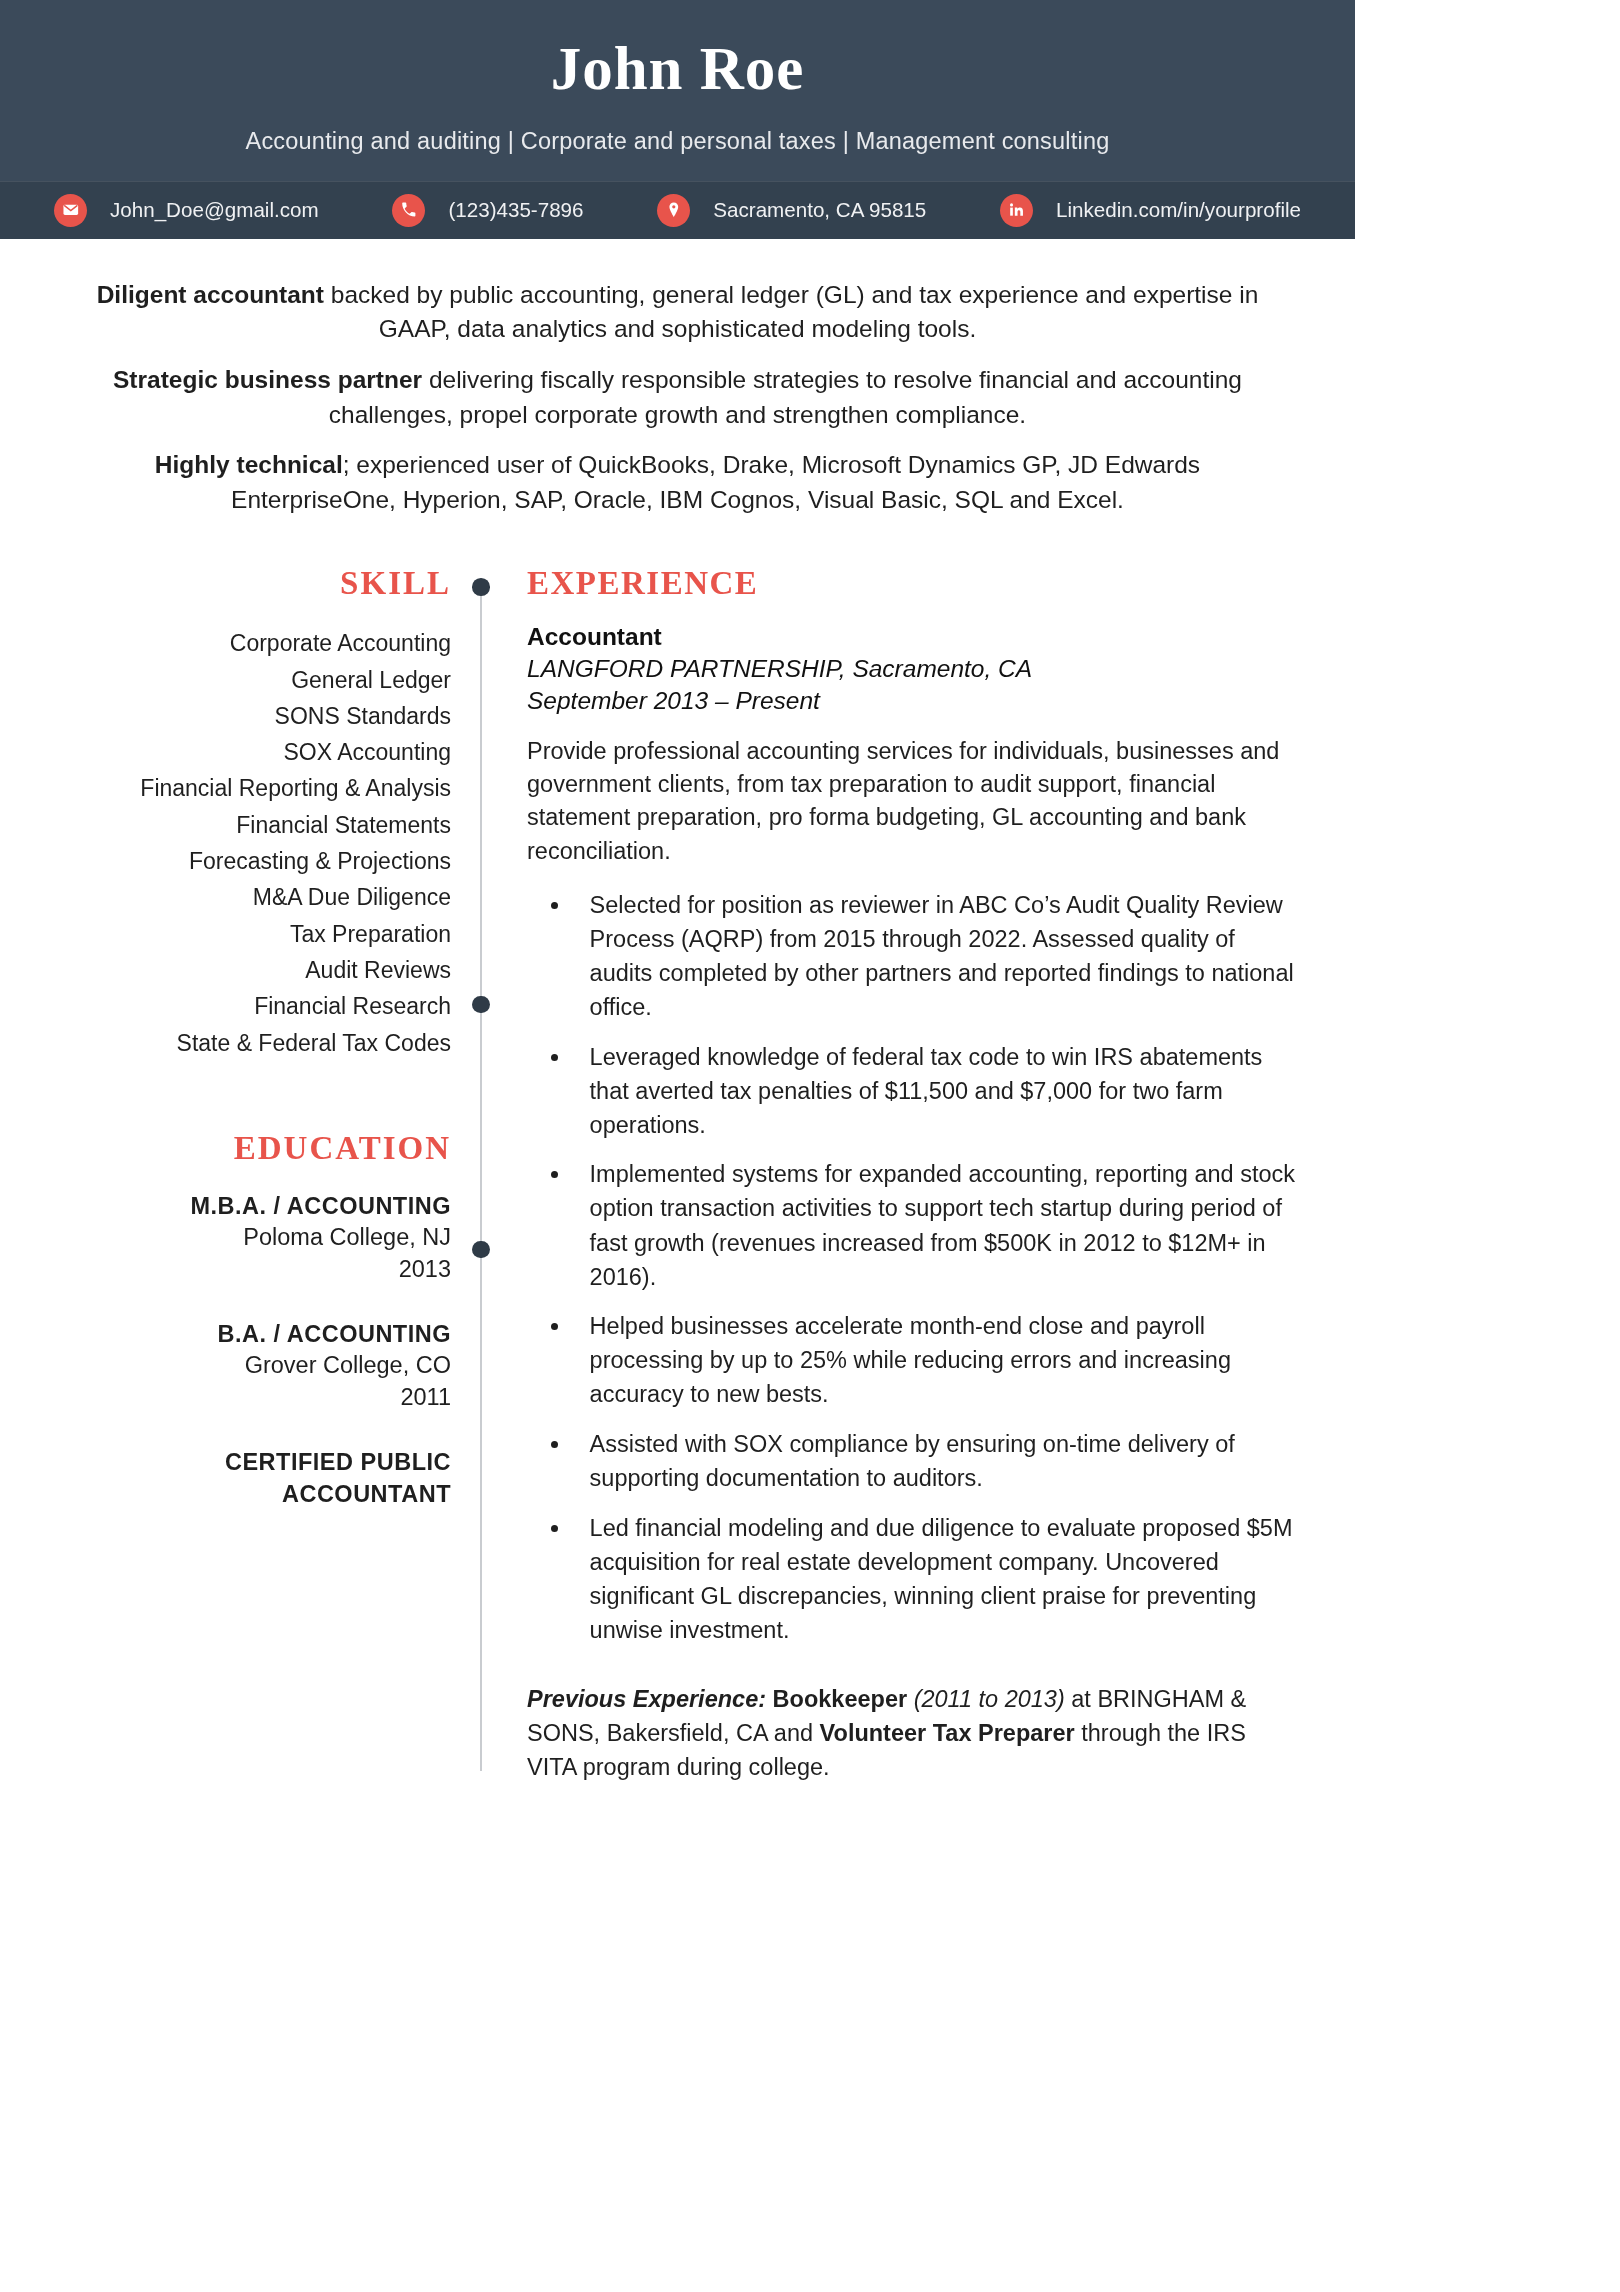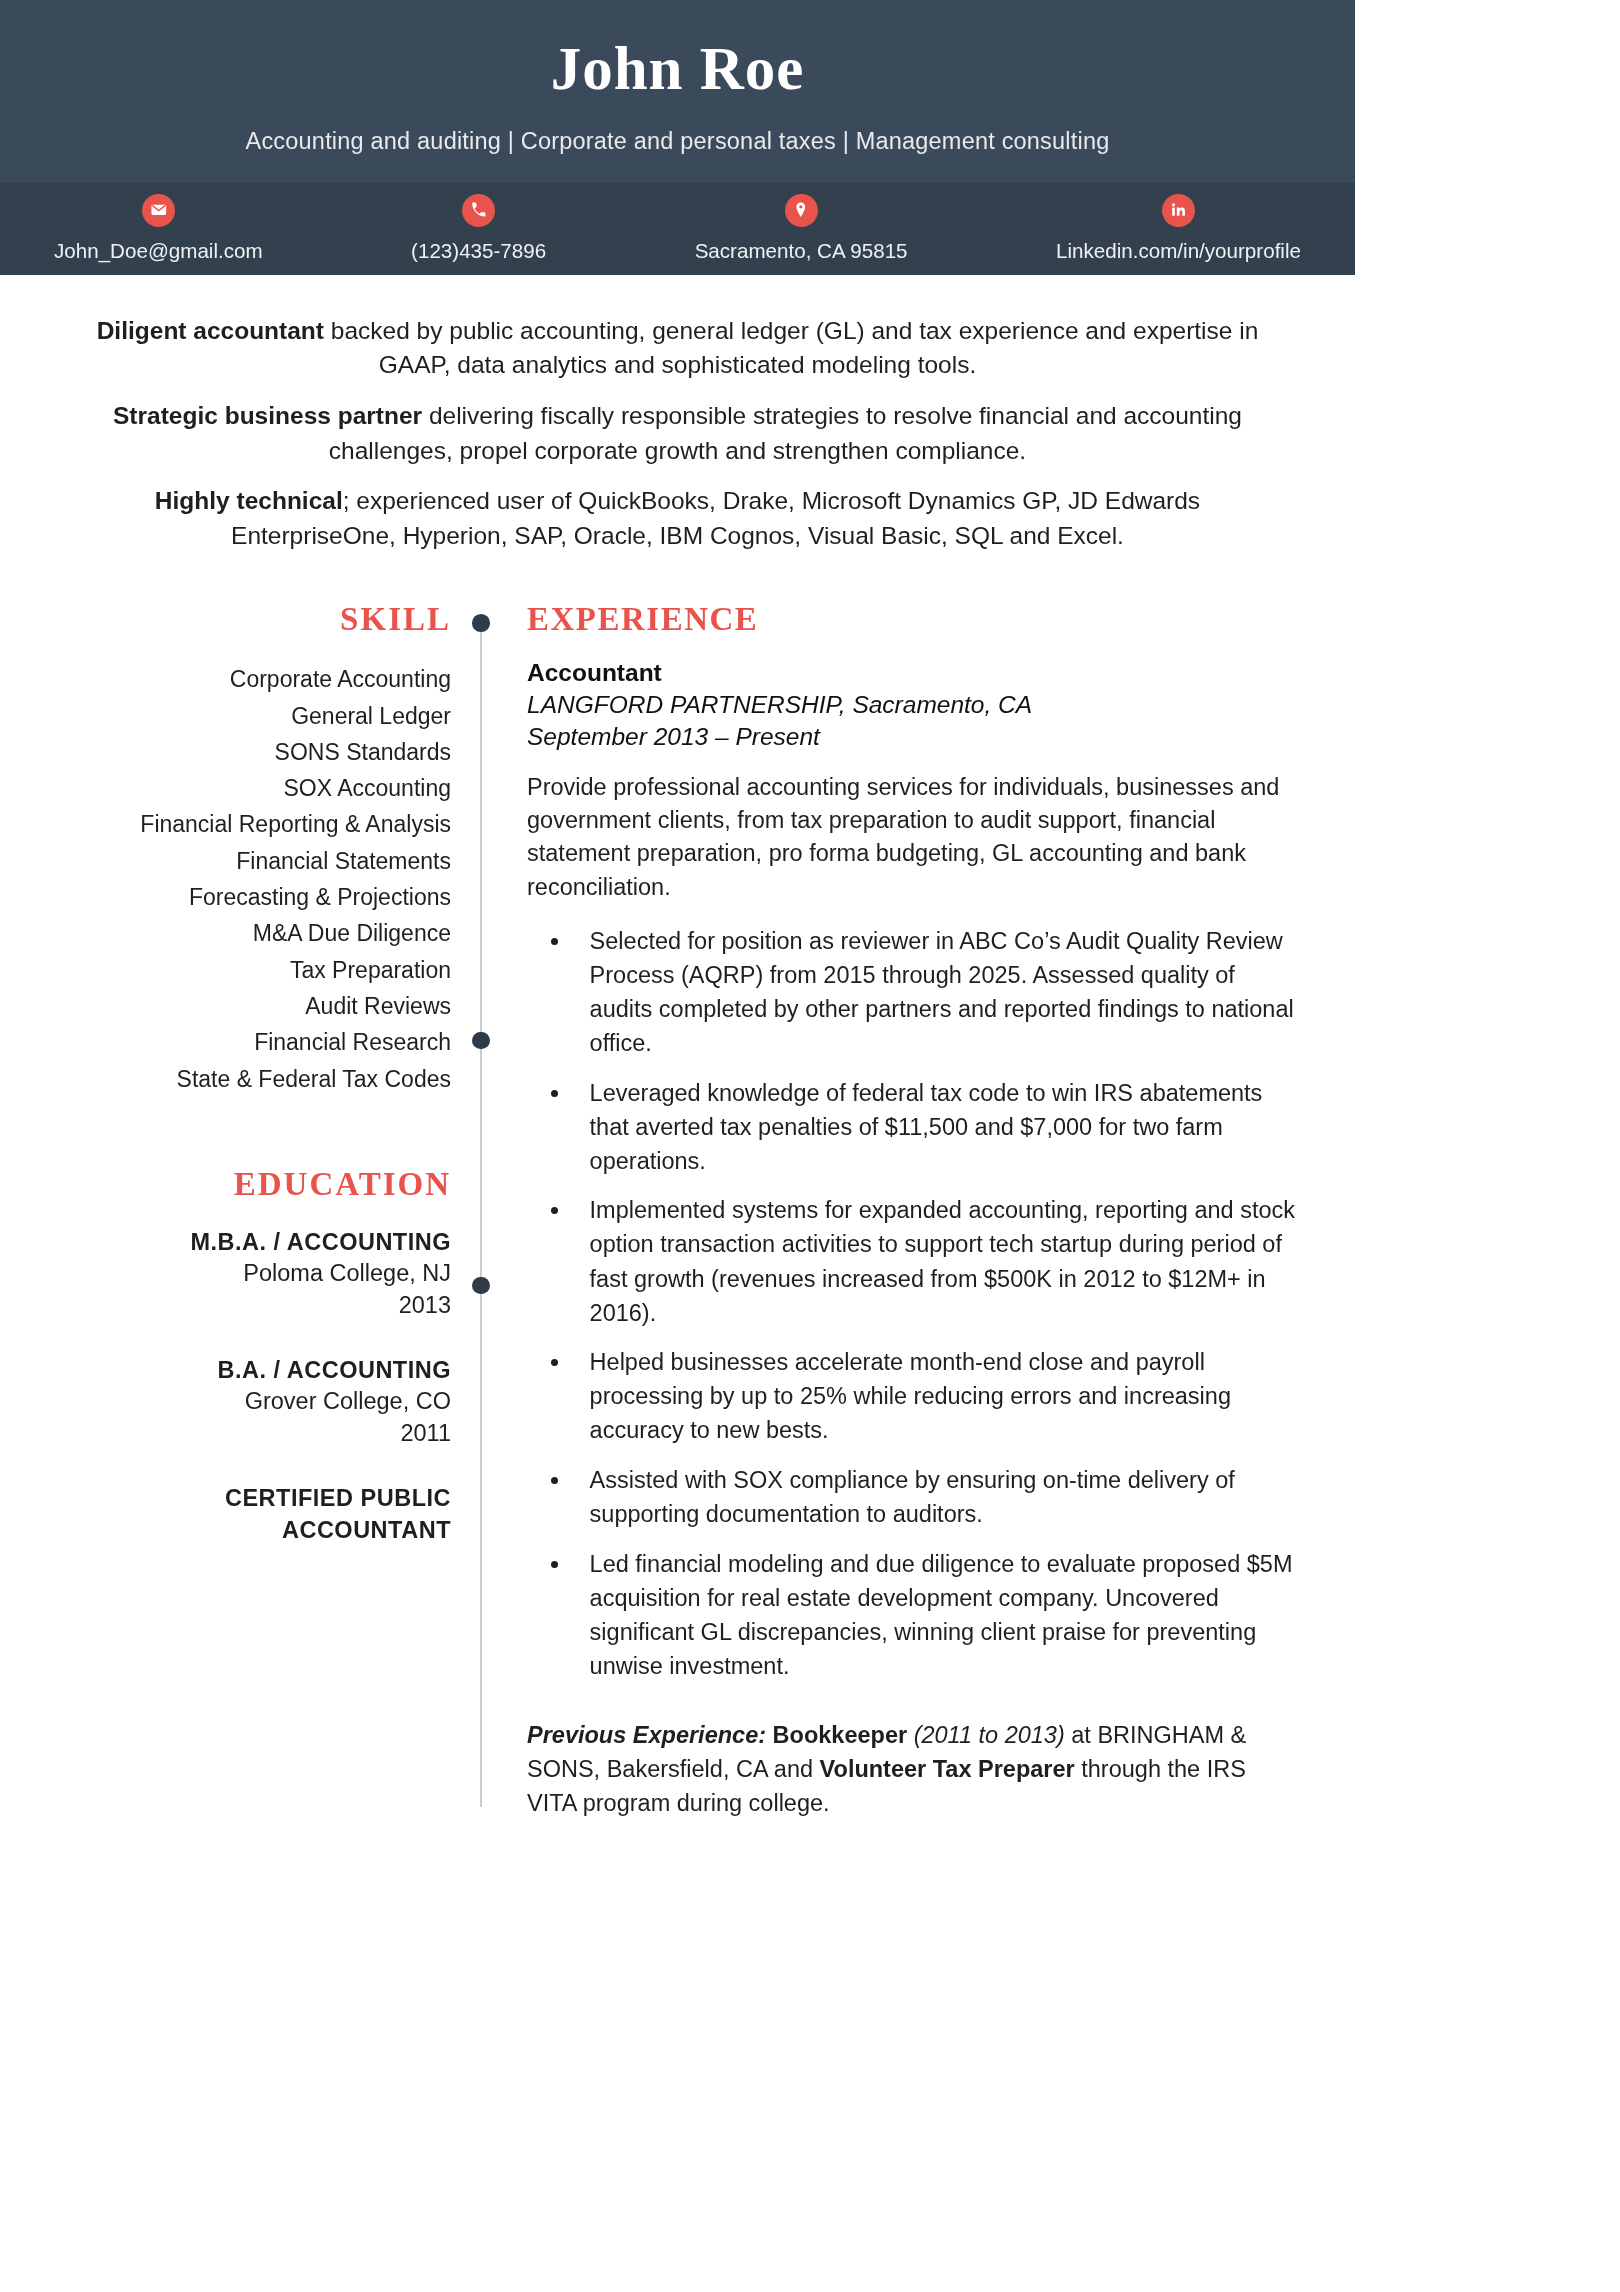--- a/index.html
+++ b/index.html
@@ -56,25 +56,24 @@
     background: #33414f;
     display: flex;
     align-items: center;
     justify-content: space-between;
     padding: 11.8px 54px;
     border-top: 1px solid #46525f;
   }
   .contact-item {
     display: flex;
     align-items: center;
-    gap: 12px;
+    gap: 23px;
     color: #f0f1f3;
     font-size: 20.6px;
     white-space: nowrap;
-    flex-direction: column;
   }
   .cicon {
     width: 33px;
     height: 33px;
     border-radius: 50%;
     background: #e8544b;
     display: flex;
     align-items: center;
     justify-content: center;
     flex: 0 0 auto;
@@ -349,21 +348,21 @@
 
       <h2 class="sec-head-right">EXPERIENCE</h2>
 
       <div>
         <div class="job-title">Accountant</div>
         <div class="job-company">LANGFORD PARTNERSHIP, Sacramento, CA</div>
         <div class="job-dates">September 2013 – Present</div>
         <div class="job-desc">Provide professional accounting services for individuals, businesses and government clients, from tax preparation to audit support, financial statement preparation, pro forma budgeting, GL accounting and bank reconciliation.</div>
 
         <ul class="bullets">
-          <li>Selected for position as reviewer in ABC Co’s Audit Quality Review Process (AQRP) from 2015 through 2025. Assessed quality of audits completed by other partners and reported findings to national office.</li>
+          <li>Selected for position as reviewer in ABC Co’s Audit Quality Review Process (AQRP) from 2015 through 2022. Assessed quality of audits completed by other partners and reported findings to national office.</li>
           <li>Leveraged knowledge of federal tax code to win IRS abatements that averted tax penalties of $11,500 and $7,000 for two farm operations.</li>
           <li>Implemented systems for expanded accounting, reporting and stock option transaction activities to support tech startup during period of fast growth (revenues increased from $500K in 2012 to $12M+ in 2016).</li>
           <li>Helped businesses accelerate month-end close and payroll processing by up to 25% while reducing errors and increasing accuracy to new bests.</li>
           <li>Assisted with SOX compliance by ensuring on-time delivery of supporting documentation to auditors.</li>
           <li>Led financial modeling and due diligence to evaluate proposed $5M acquisition for real estate development company. Uncovered significant GL discrepancies, winning client praise for preventing unwise investment.</li>
         </ul>
 
         <div class="prev-exp">
           <span class="lead">Previous Experience:</span><span> </span><b>Bookkeeper</b><span> </span><i>(2011 to 2013)</i><span> at BRINGHAM &amp; SONS, Bakersfield, CA and </span><b>Volunteer Tax Preparer</b><span> through the IRS VITA program during college.</span>
         </div>

